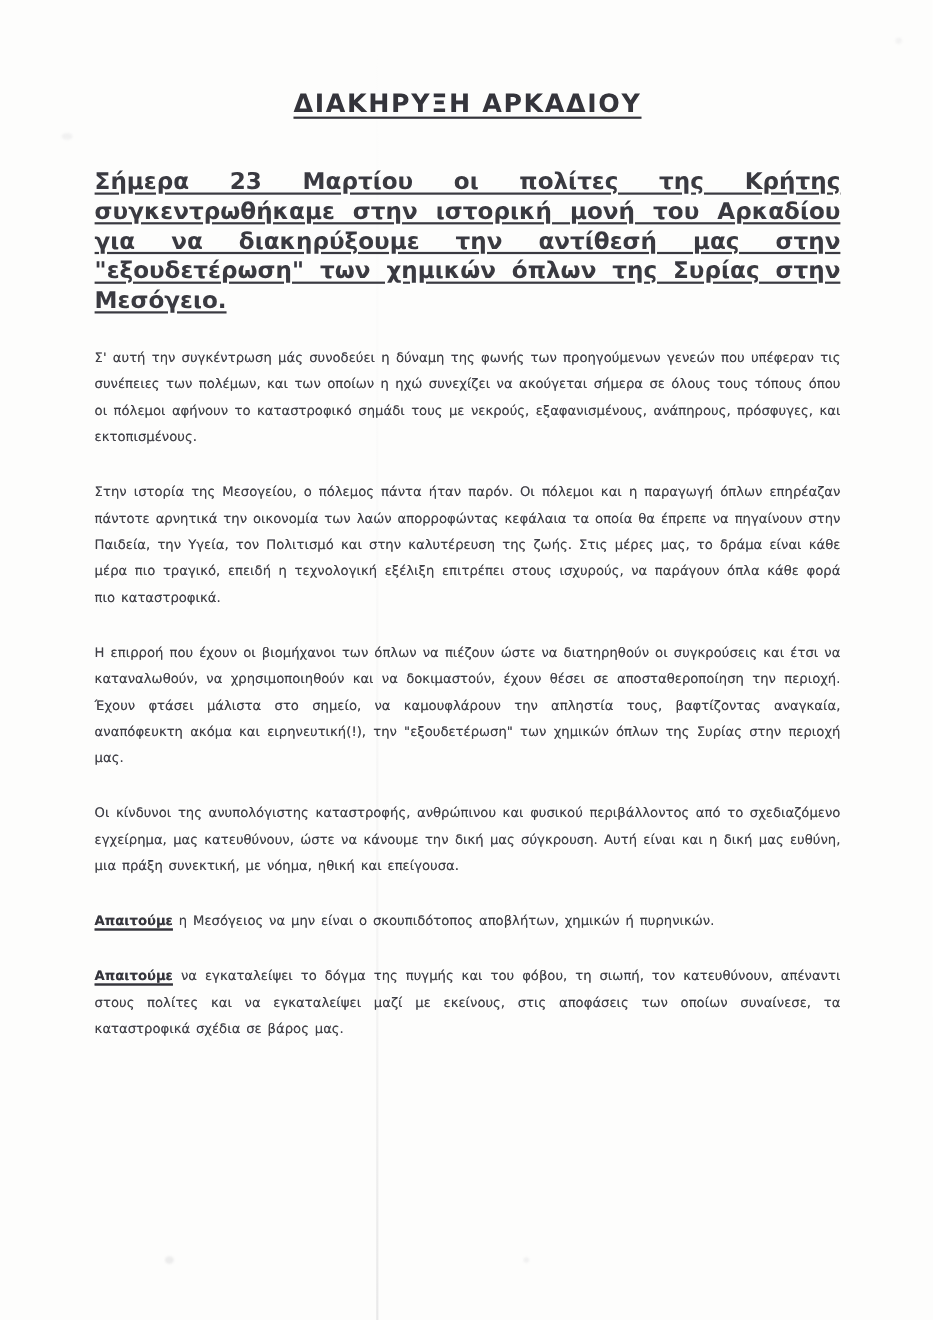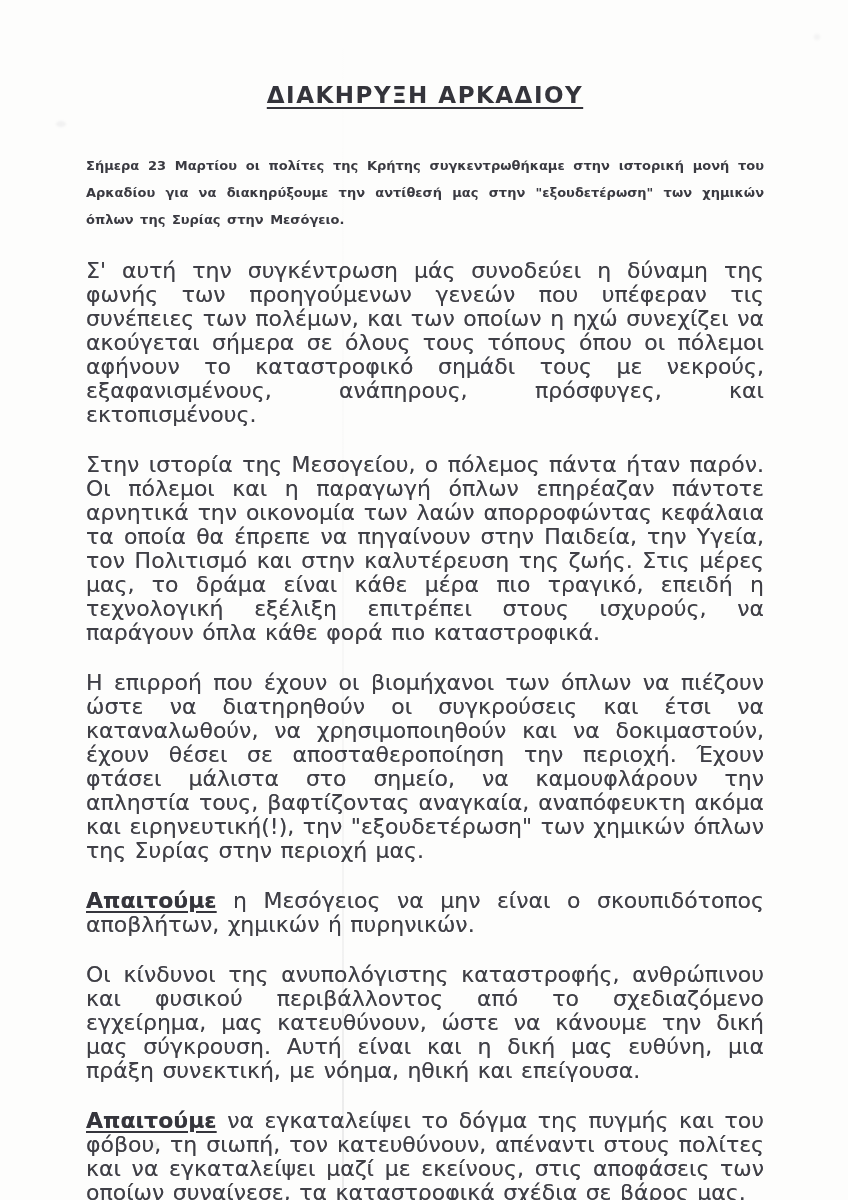--- a/index.html
+++ b/index.html
@@ -23,32 +23,33 @@
     font-size: 23px;
     font-weight: bold;
     letter-spacing: 1.5px;
     color: #34343b;
     margin: 0 0 44px 0;
     text-decoration: underline;
     text-underline-offset: 4px;
     text-decoration-thickness: 2px;
   }
   .lead {
-    font-size: 13px;
+    font-size: 21px;
     line-height: 27px;
     font-weight: bold;
     color: #3a3a41;
     text-align: justify;
+    text-decoration: underline;
     text-underline-offset: 3px;
     text-decoration-thickness: 1.5px;
     word-spacing: 2px;
     margin: 0 0 26px 0;
   }
   .body {
-    font-size: 22px;
+    font-size: 12px;
     line-height: 24px;
     text-align: justify;
     word-spacing: 1.5px;
     margin: 0 0 26px 0;
     text-shadow: 0 0 0.5px rgba(62, 62, 70, 0.55);
   }
   .demand-lead {
     font-weight: bold;
     color: #35353c;
     text-decoration: underline;
@@ -97,26 +98,26 @@
     <h1 class="title">ΔΙΑΚΗΡΥΞΗ ΑΡΚΑΔΙΟΥ</h1>
 
     <p class="lead">Σήμερα 23 Μαρτίου οι πολίτες της Κρήτης συγκεντρωθήκαμε στην ιστορική μονή του Αρκαδίου για να διακηρύξουμε την αντίθεσή μας στην "εξουδετέρωση" των χημικών όπλων της Συρίας στην Μεσόγειο.</p>
 
     <p class="body">Σ' αυτή την συγκέντρωση μάς συνοδεύει η δύναμη της φωνής των προηγούμενων γενεών που υπέφεραν τις συνέπειες των πολέμων, και των οποίων η ηχώ συνεχίζει να ακούγεται σήμερα σε όλους τους τόπους όπου οι πόλεμοι αφήνουν το καταστροφικό σημάδι τους με νεκρούς, εξαφανισμένους, ανάπηρους, πρόσφυγες, και εκτοπισμένους.</p>
 
     <p class="body">Στην ιστορία της Μεσογείου, ο πόλεμος πάντα ήταν παρόν. Οι πόλεμοι και η παραγωγή όπλων επηρέαζαν πάντοτε αρνητικά την οικονομία των λαών απορροφώντας κεφάλαια τα οποία θα έπρεπε να πηγαίνουν στην Παιδεία, την Υγεία, τον Πολιτισμό και στην καλυτέρευση της ζωής. Στις μέρες μας, το δράμα είναι κάθε μέρα πιο τραγικό, επειδή η τεχνολογική εξέλιξη επιτρέπει στους ισχυρούς, να παράγουν όπλα κάθε φορά πιο καταστροφικά.</p>
 
     <p class="body">Η επιρροή που έχουν οι βιομήχανοι των όπλων να πιέζουν ώστε να διατηρηθούν οι συγκρούσεις και έτσι να καταναλωθούν, να χρησιμοποιηθούν και να δοκιμαστούν, έχουν θέσει σε αποσταθεροποίηση την περιοχή. Έχουν φτάσει μάλιστα στο σημείο, να καμουφλάρουν την απληστία τους, βαφτίζοντας αναγκαία, αναπόφευκτη ακόμα και ειρηνευτική(!), την "εξουδετέρωση" των χημικών όπλων της Συρίας στην περιοχή μας.</p>
 
+    <p class="body">Οι κίνδυνοι της ανυπολόγιστης καταστροφής, ανθρώπινου και φυσικού περιβάλλοντος από το σχεδιαζόμενο εγχείρημα, μας κατευθύνουν, ώστε να κάνουμε την δική μας σύγκρουση. Αυτή είναι και η δική μας ευθύνη, μια πράξη συνεκτική, με νόημα, ηθική και επείγουσα.</p>
+
     <p class="body">
       <span class="demand-lead">Απαιτούμε</span>
       <span class="demand-text">η Μεσόγειος να μην είναι ο σκουπιδότοπος αποβλήτων, χημικών ή πυρηνικών.</span>
     </p>
-
-    <p class="body">Οι κίνδυνοι της ανυπολόγιστης καταστροφής, ανθρώπινου και φυσικού περιβάλλοντος από το σχεδιαζόμενο εγχείρημα, μας κατευθύνουν, ώστε να κάνουμε την δική μας σύγκρουση. Αυτή είναι και η δική μας ευθύνη, μια πράξη συνεκτική, με νόημα, ηθική και επείγουσα.</p>
 
 
     <p class="body">
       <span class="demand-lead">Απαιτούμε</span>
       <span class="demand-text">να εγκαταλείψει το δόγμα της πυγμής και του φόβου, τη σιωπή, τον κατευθύνουν, απέναντι στους πολίτες και να εγκαταλείψει μαζί με εκείνους, στις αποφάσεις των οποίων συναίνεσε, τα καταστροφικά σχέδια σε βάρος μας.</span>
     </p>
 
   </article>
 </div>
 

